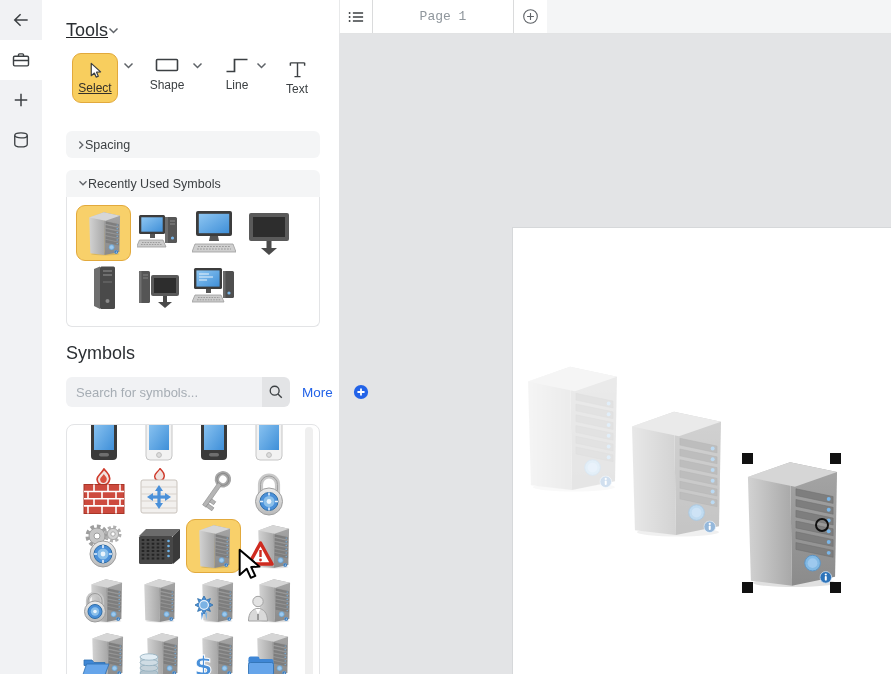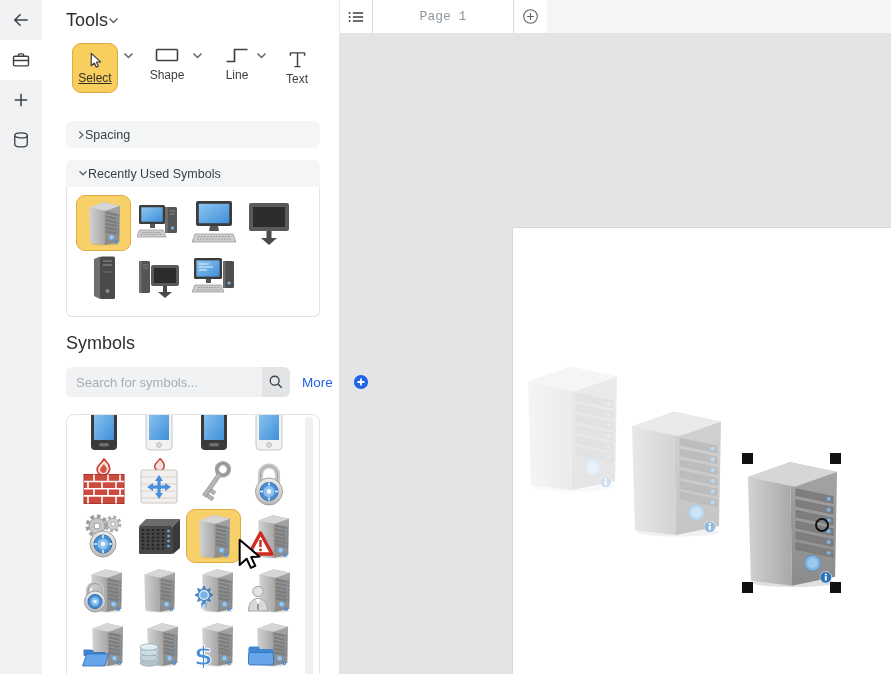--- a/index.html
+++ b/index.html
@@ -9,21 +9,21 @@
 
   
   .rail{width:42px;background:#f1f2f4;flex:0 0 42px;position:relative;z-index:4;}
   .rail-item{width:42px;height:40px;display:flex;align-items:center;justify-content:center;cursor:pointer;}
   .rail-item.active{background:#ffffff;}
   .rail-item svg{width:20px;height:20px;}
 
   
   .panel{width:297px;flex:0 0 297px;background:#fff;position:relative;z-index:3;}
   .panel-inner{position:absolute;left:24px;top:0;width:254px;}
-  .panel-head{margin-top:10px;display:flex;align-items:center;}
+  .panel-head{margin-top:20px;display:flex;align-items:center;text-decoration:underline;}
   .panel-title{font-size:18px;color:#2b2f33;}
   .chev{width:11px;height:8px;}
   .toolbar{position:relative;height:62px;margin-top:12px;}
   .tool-select{position:absolute;left:6px;top:0;width:46px;height:50px;background:#f8ce5e;
       border:1px solid #e2a93c;border-radius:9px;display:flex;flex-direction:column;align-items:center;
       justify-content:center;gap:2px;cursor:pointer;box-sizing:border-box;}
   .tool-select .t-label{font-size:12px;color:#33302a;text-decoration:underline;}
   .tool{position:absolute;width:40px;text-align:center;cursor:pointer;}
   .tool .t-icon{height:20px;display:flex;align-items:center;justify-content:center;}
   .tool .t-label{font-size:12px;color:#3c4043;margin-top:14px;}

